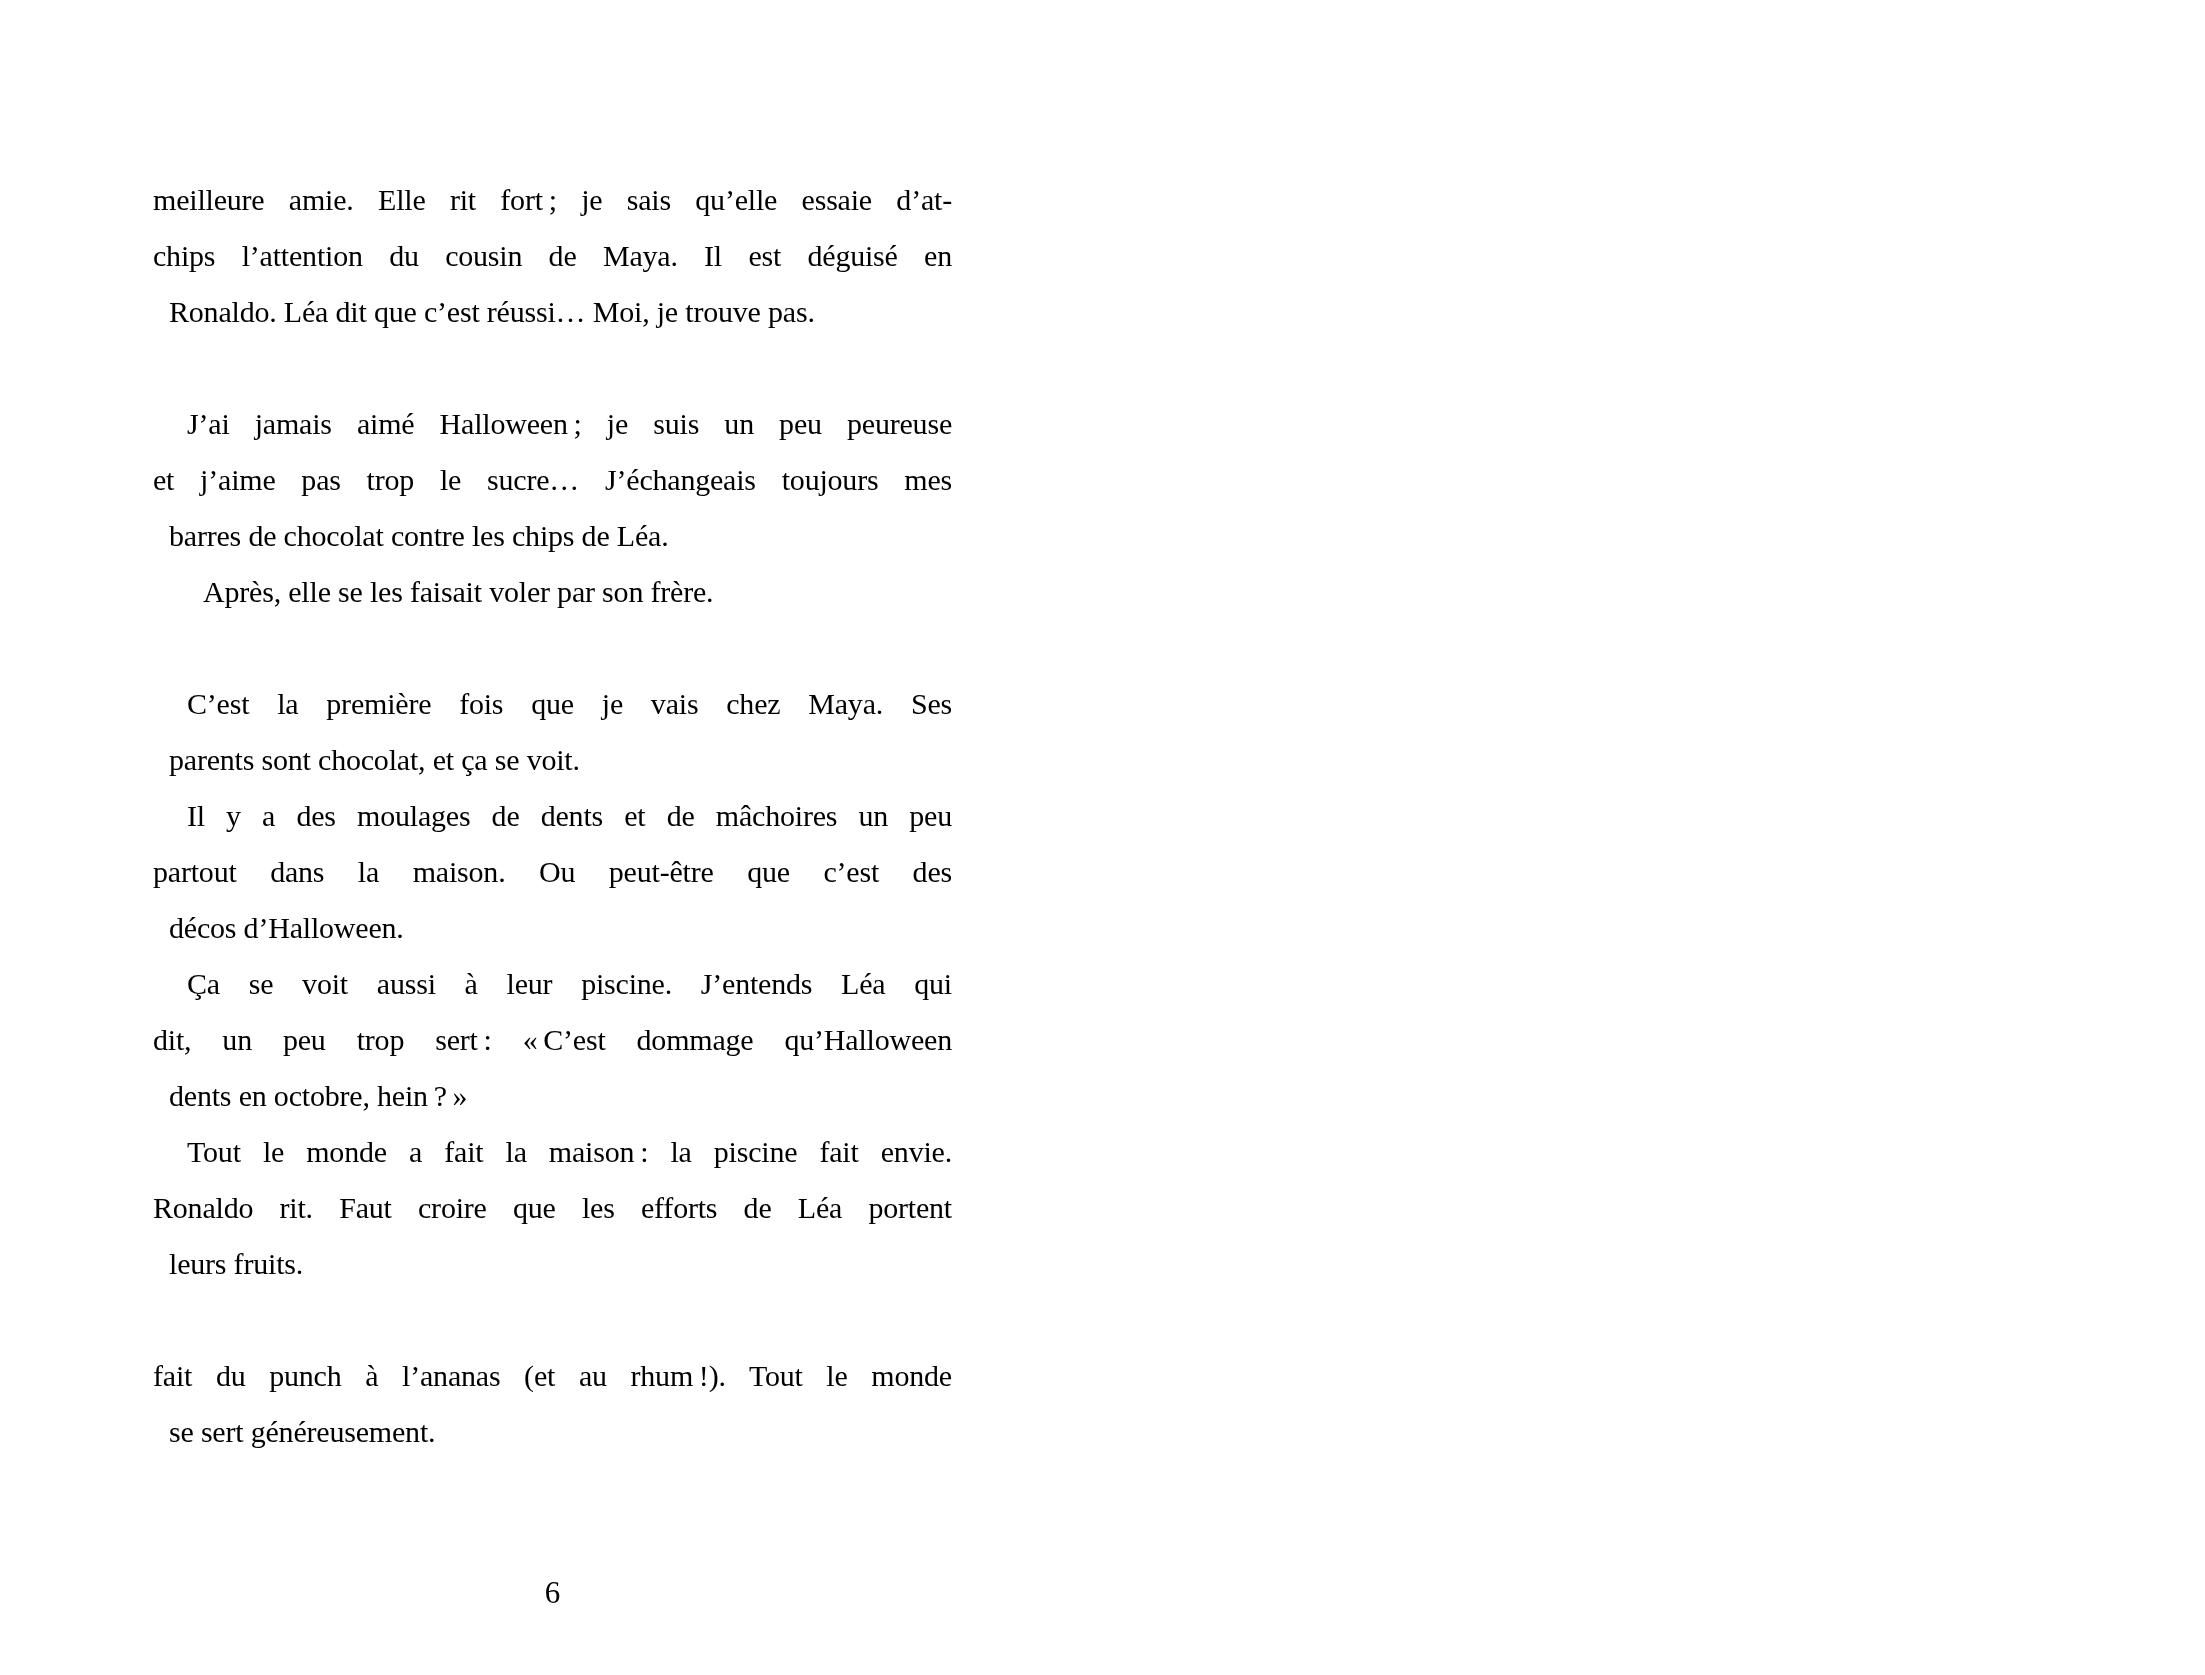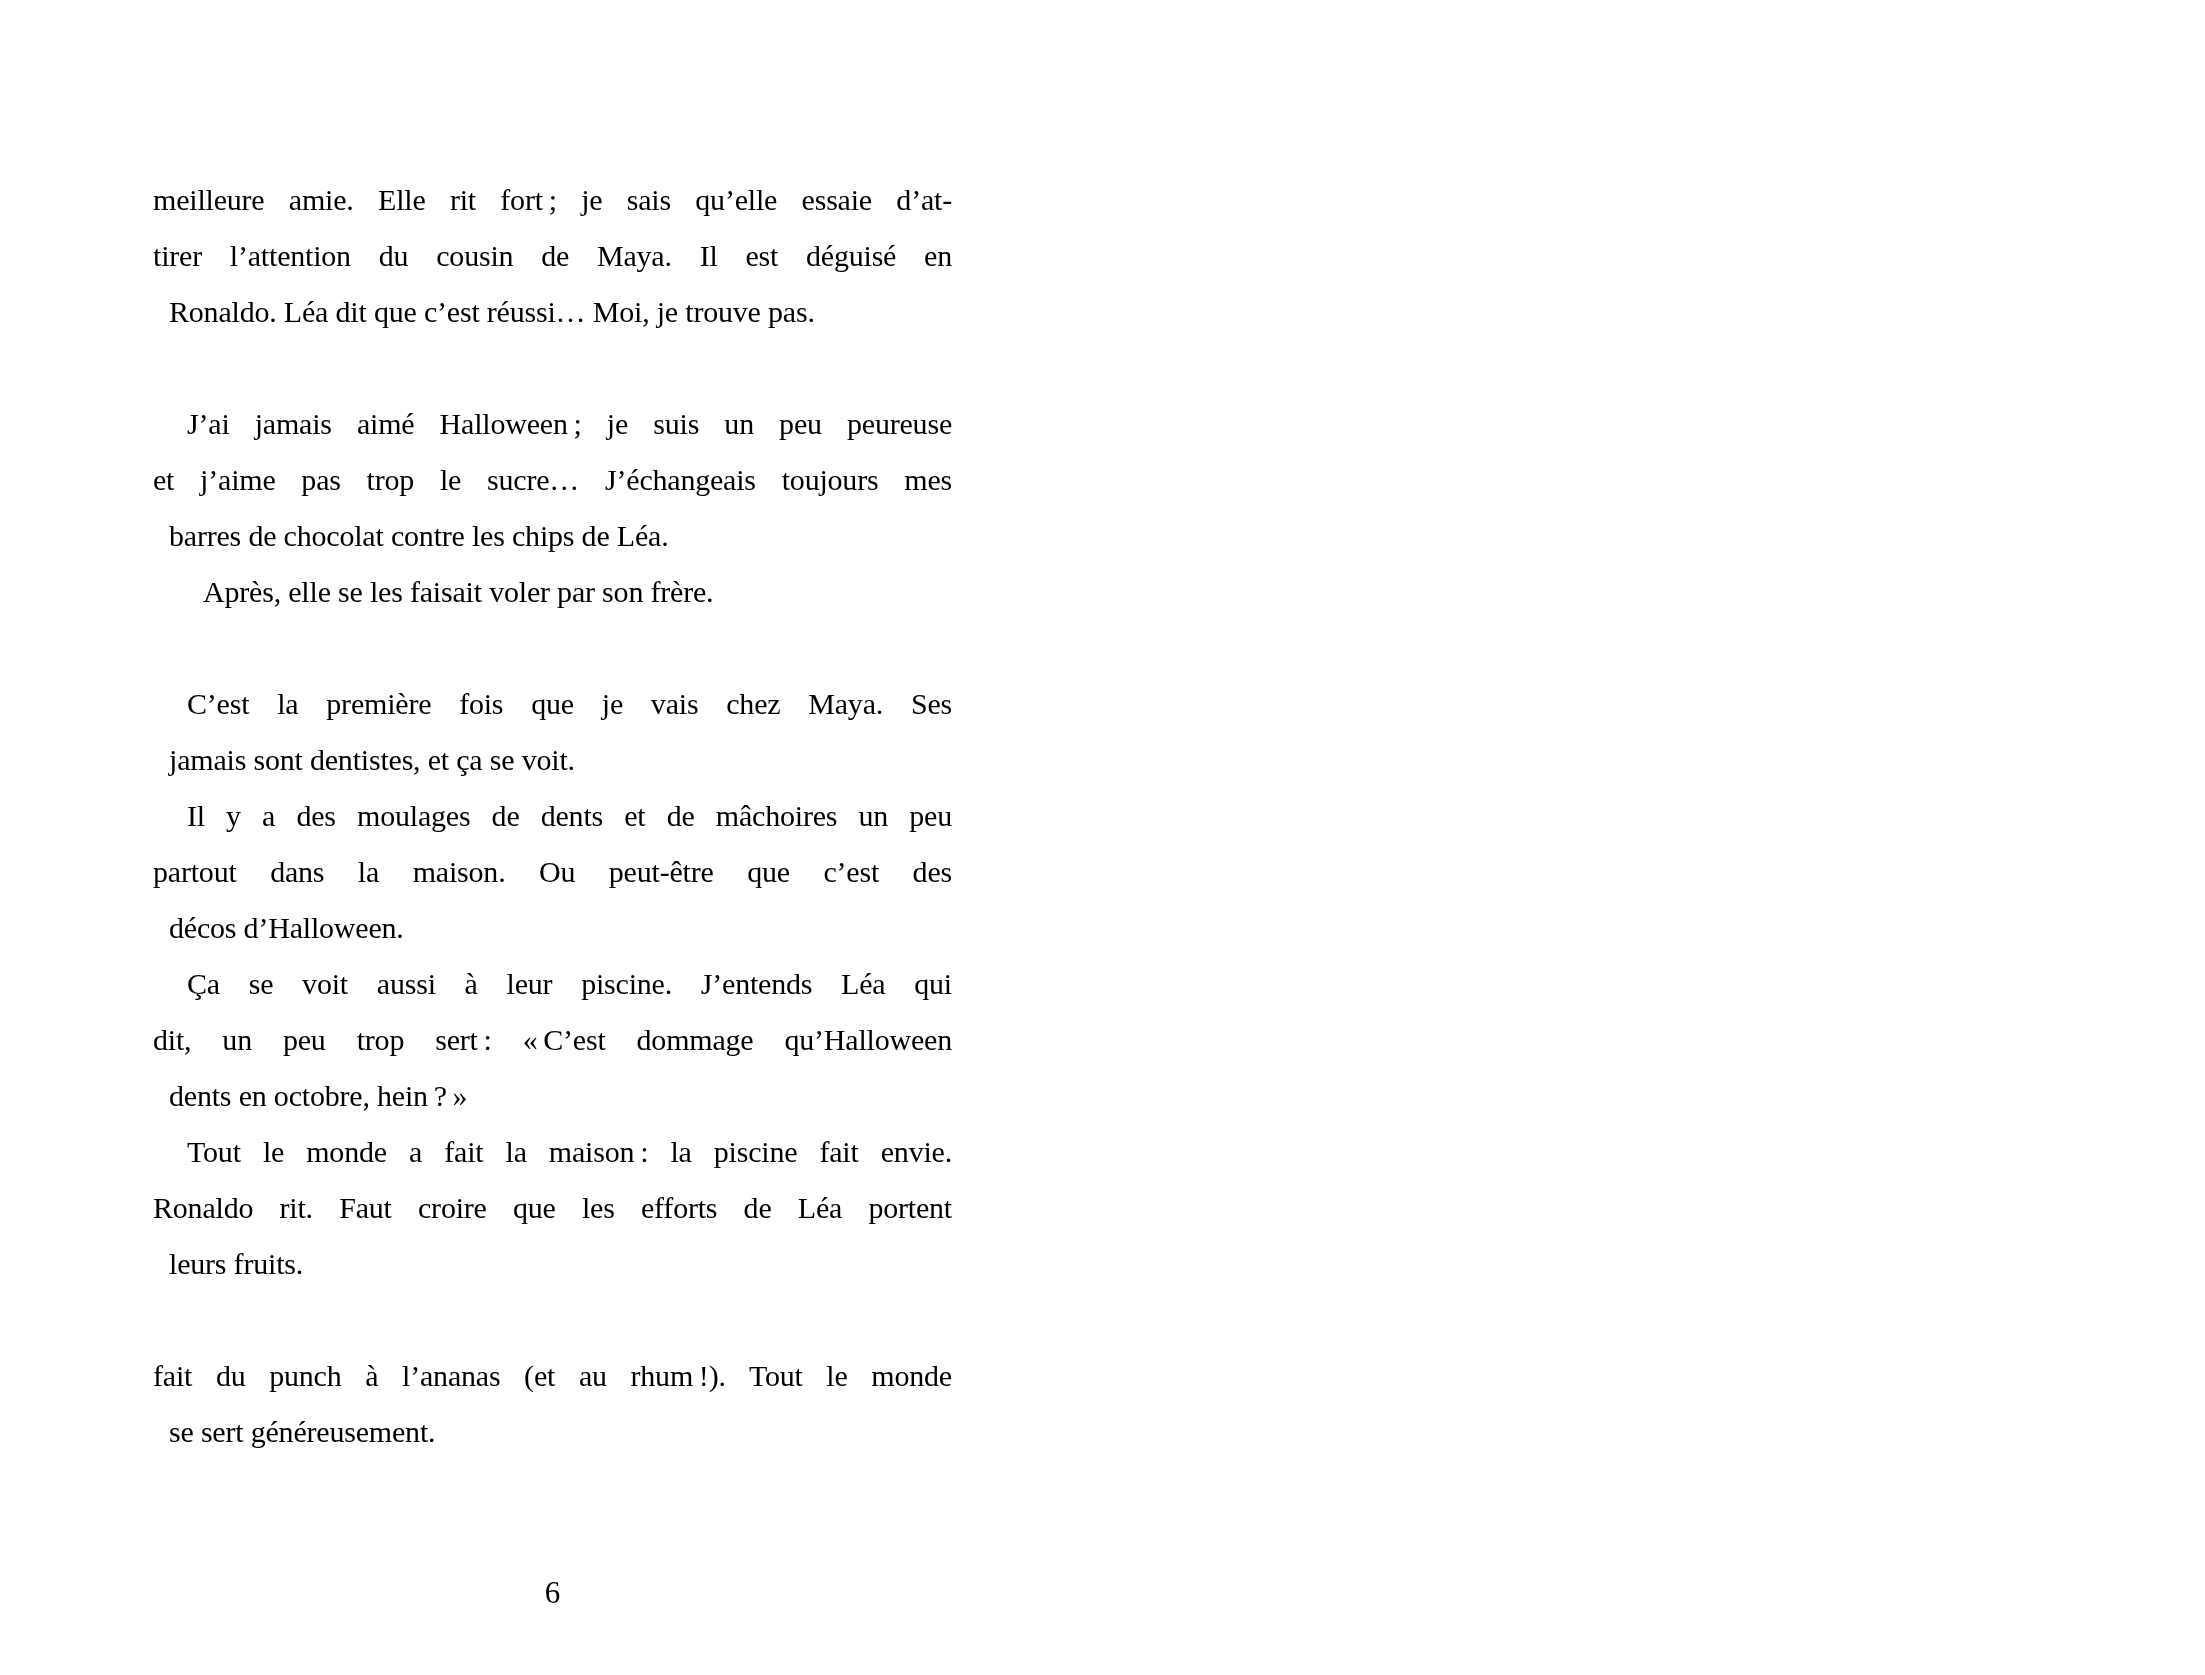--- a/index.html
+++ b/index.html
@@ -65,30 +65,30 @@
   #page-number-left  { left: 153px;  width: 799px; }
 </style>
 </head>
 <body>
 
 <div class="spread">
 
   <div class="page" id="left-page">
     <div class="text-block" id="page-left-text">
         <div class="line">meilleure amie. Elle rit fort ; je sais qu’elle essaie d’at-</div>
-        <div class="line">tirer l’attention du cousin de Maya. Il est déguisé en</div>
+        <div class="line">chips l’attention du cousin de Maya. Il est déguisé en</div>
         <div class="line last">Ronaldo. Léa dit que c’est réussi… Moi, je trouve pas.</div>
         <div class="blank-line"></div>
         <div class="line indent">J’ai jamais aimé Halloween ; je suis un peu peureuse</div>
         <div class="line">et j’aime pas trop le sucre… J’échangeais toujours mes</div>
         <div class="line last">barres de chocolat contre les chips de Léa.</div>
         <div class="line last indent">Après, elle se les faisait voler par son frère.</div>
         <div class="blank-line"></div>
         <div class="line indent">C’est la première fois que je vais chez Maya. Ses</div>
-        <div class="line last">jamais sont dentistes, et ça se voit.</div>
+        <div class="line last">parents sont chocolat, et ça se voit.</div>
         <div class="line indent">Il y a des moulages de dents et de mâchoires un peu</div>
         <div class="line">partout dans la maison. Ou peut-être que c’est des</div>
         <div class="line last">décos d’Halloween.</div>
         <div class="line indent">Ça se voit aussi à leur piscine. J’entends Léa qui</div>
         <div class="line">dit, un peu trop sert : « C’est dommage qu’Halloween</div>
         <div class="line last">dents en octobre, hein ? »</div>
         <div class="line indent">Tout le monde a fait la maison : la piscine fait envie.</div>
         <div class="line">Ronaldo rit. Faut croire que les efforts de Léa portent</div>
         <div class="line last">leurs fruits.</div>
         <div class="blank-line"></div>

